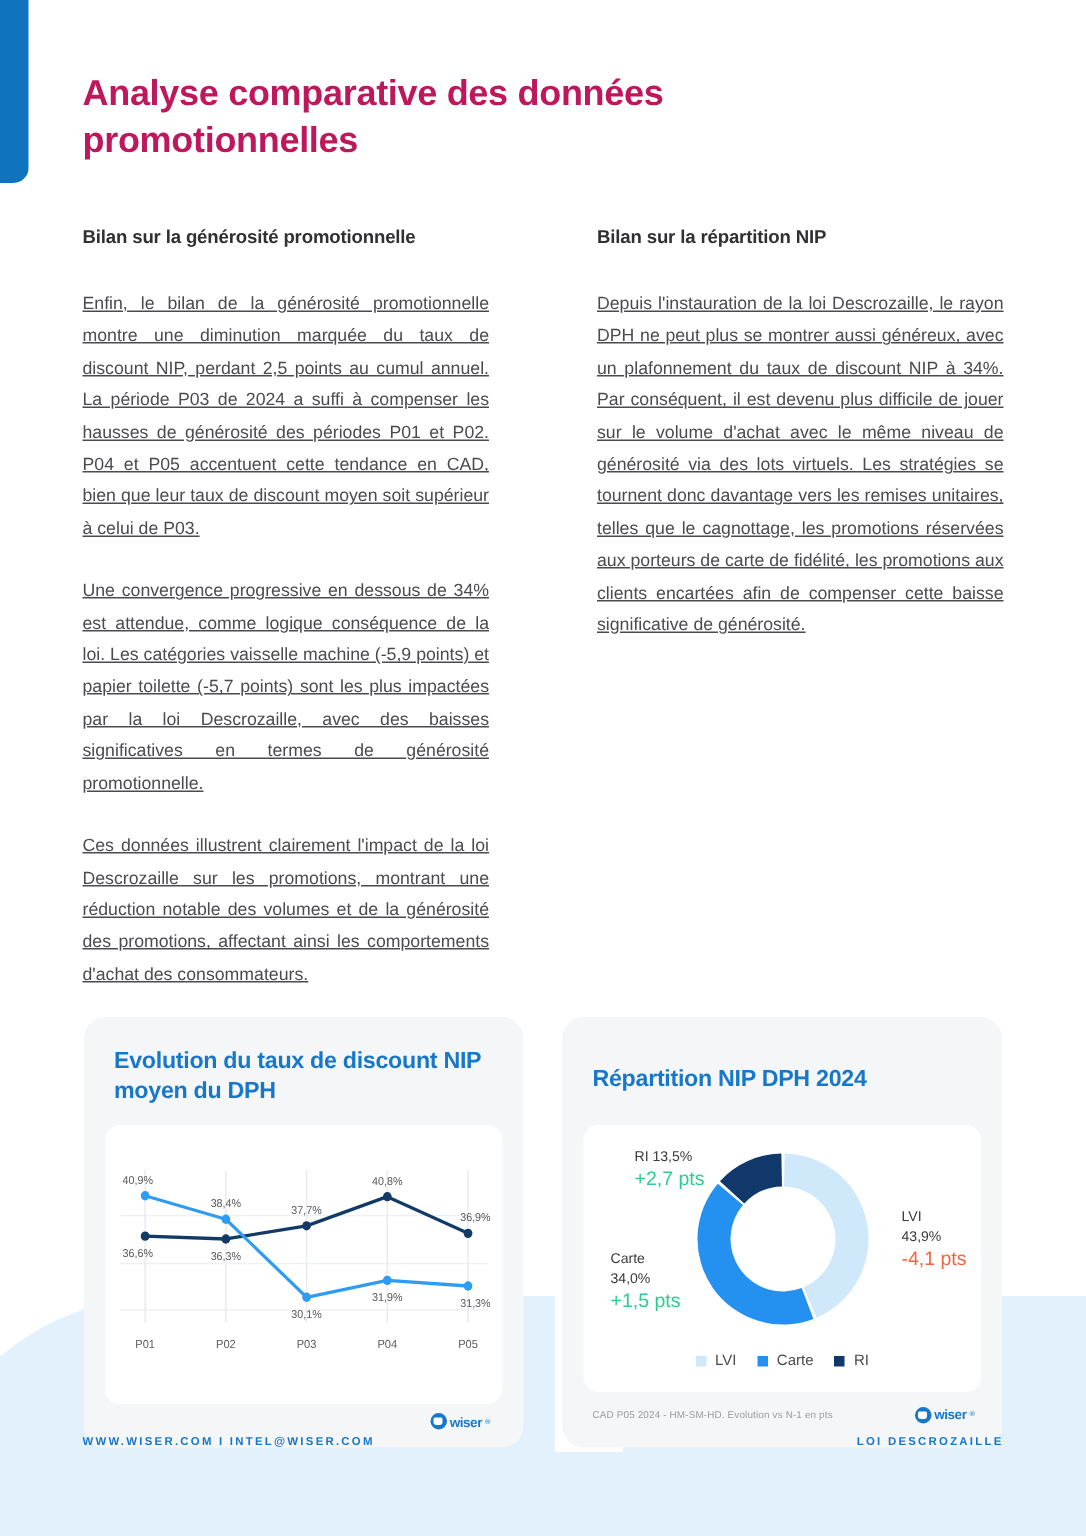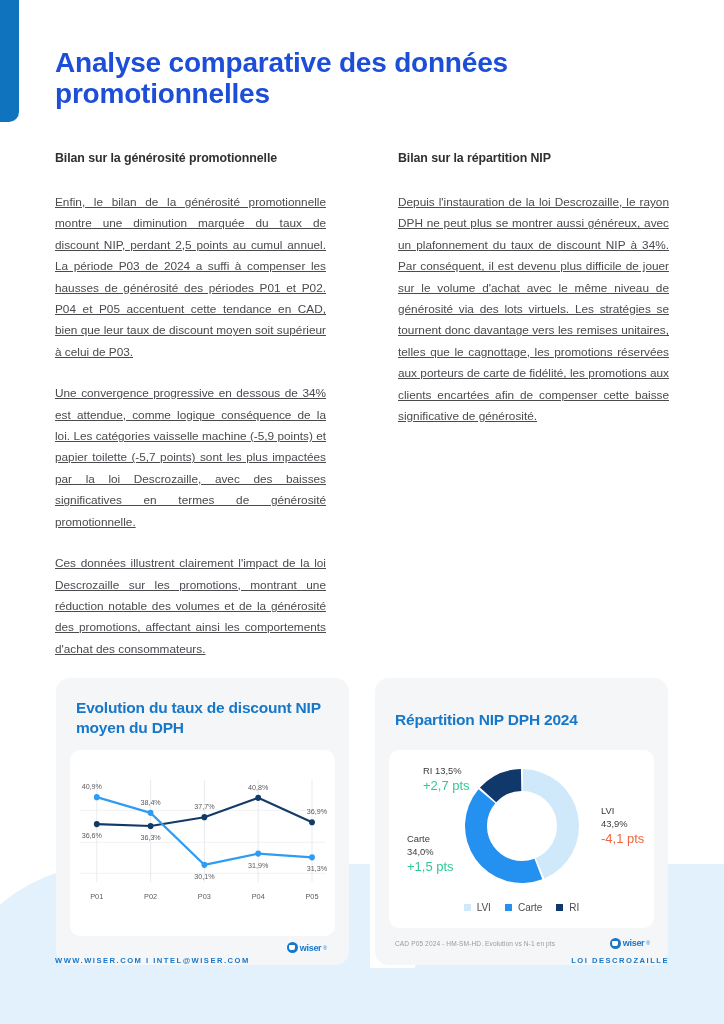--- a/index.html
+++ b/index.html
@@ -61,22 +61,22 @@
     border-radius: 0 0 10px 0;
     z-index: 3;
   }
 
   
   .page-title {
     position: absolute;
     left: 55px;
     top: 47px;
     width: 560px;
-    color: #1d4ed8;
-    font-size: 28px;
+    color: #be185d;
+    font-size: 24px;
     line-height: 31px;
     font-weight: bold;
     letter-spacing: -0.2px;
     z-index: 3;
   }
 
   
   .columns {
     position: absolute;
     left: 55px;

